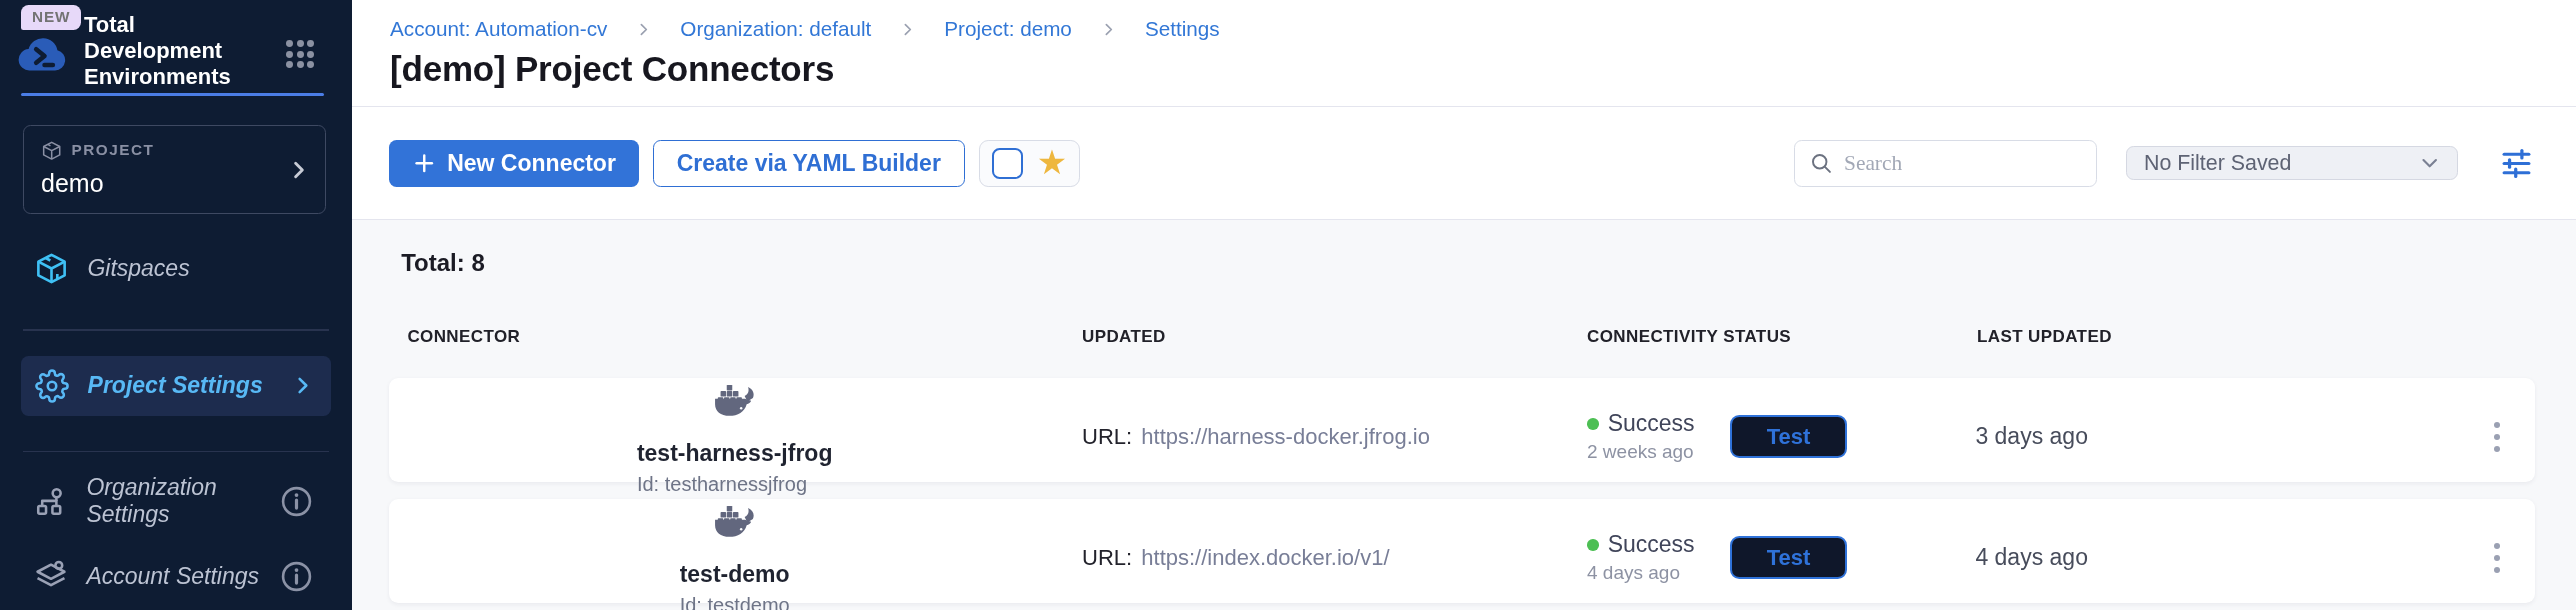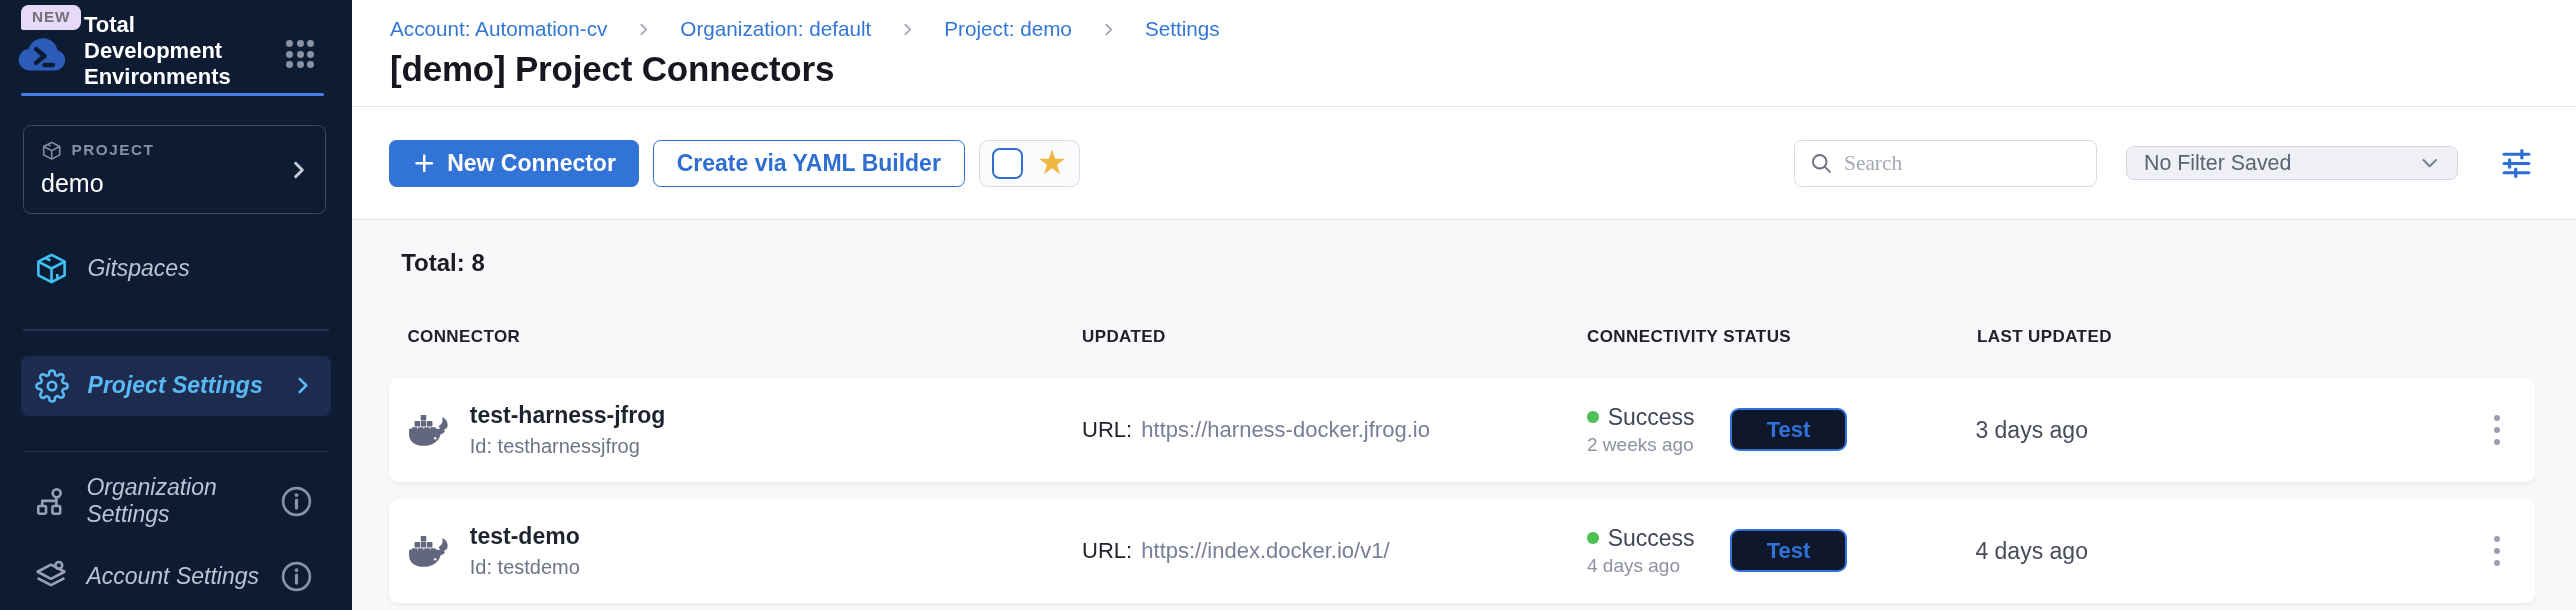--- a/index.html
+++ b/index.html
@@ -98,21 +98,21 @@
   .grid-cols { display:grid; grid-template-columns:673px 505px 390px 1fr 92px; }
   .table-head { margin-top:50px; font-size:17px; font-weight:700; color:#212129;
     letter-spacing:0.4px; }
   .th { padding-left:20px; }
   .th:first-child { padding-left:18.4px; }
 
   .card { align-items:center; height:104px; background:#fff; border-radius:9.2px;
     box-shadow:0 1.5px 4.6px rgba(35,36,60,0.06); }
   .card.first { margin-top:31px; }
   .card.second { margin-top:17px; }
-  .conn-cell { display:flex; align-items:center; gap:18.4px; padding-left:18.4px; }
+  .conn-cell { display:flex; align-items:center; gap:18.4px; padding-left:18.4px;flex-direction:column; }
   .docker-icon { width:44px; height:44px; flex-shrink:0; }
   .conn-name { font-size:23px; font-weight:700; color:#1f2330; }
   .conn-id { font-size:20px; color:#6e7487; margin-top:5.4px; }
   .details-cell { padding-left:20px; font-size:22px; }
   .url-label { color:#23232c; font-weight:500; margin-right:9.2px; }
   .url-value { color:#787e97; }
   .status-cell { padding-left:20px; display:flex; align-items:center; }
   .status-line { display:flex; align-items:center; gap:9.2px; }
   .status-dot { width:11.5px; height:11.5px; border-radius:50%; background:#4dbf54; }
   .status-text { font-size:23px; color:#40455a; }

